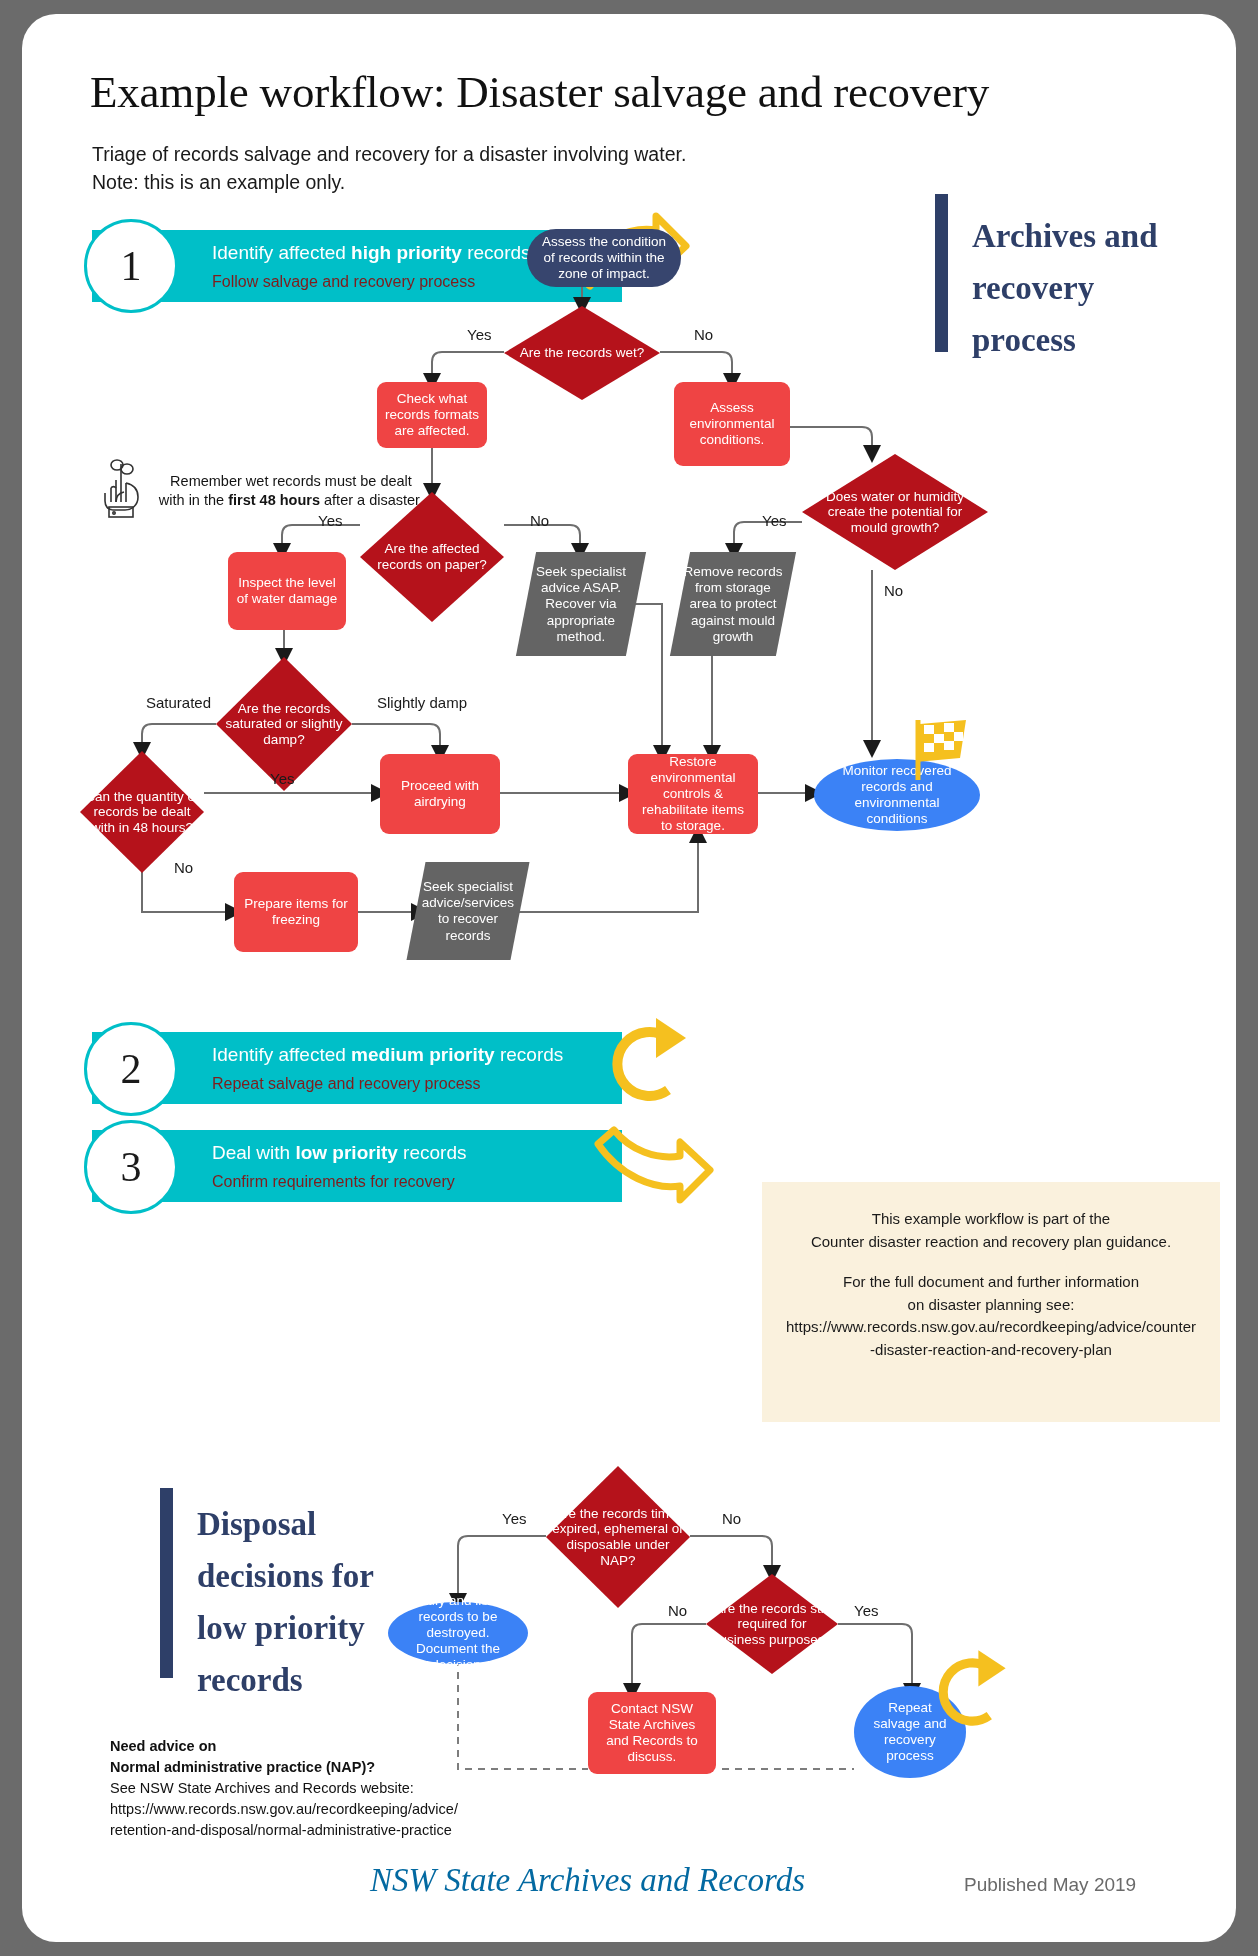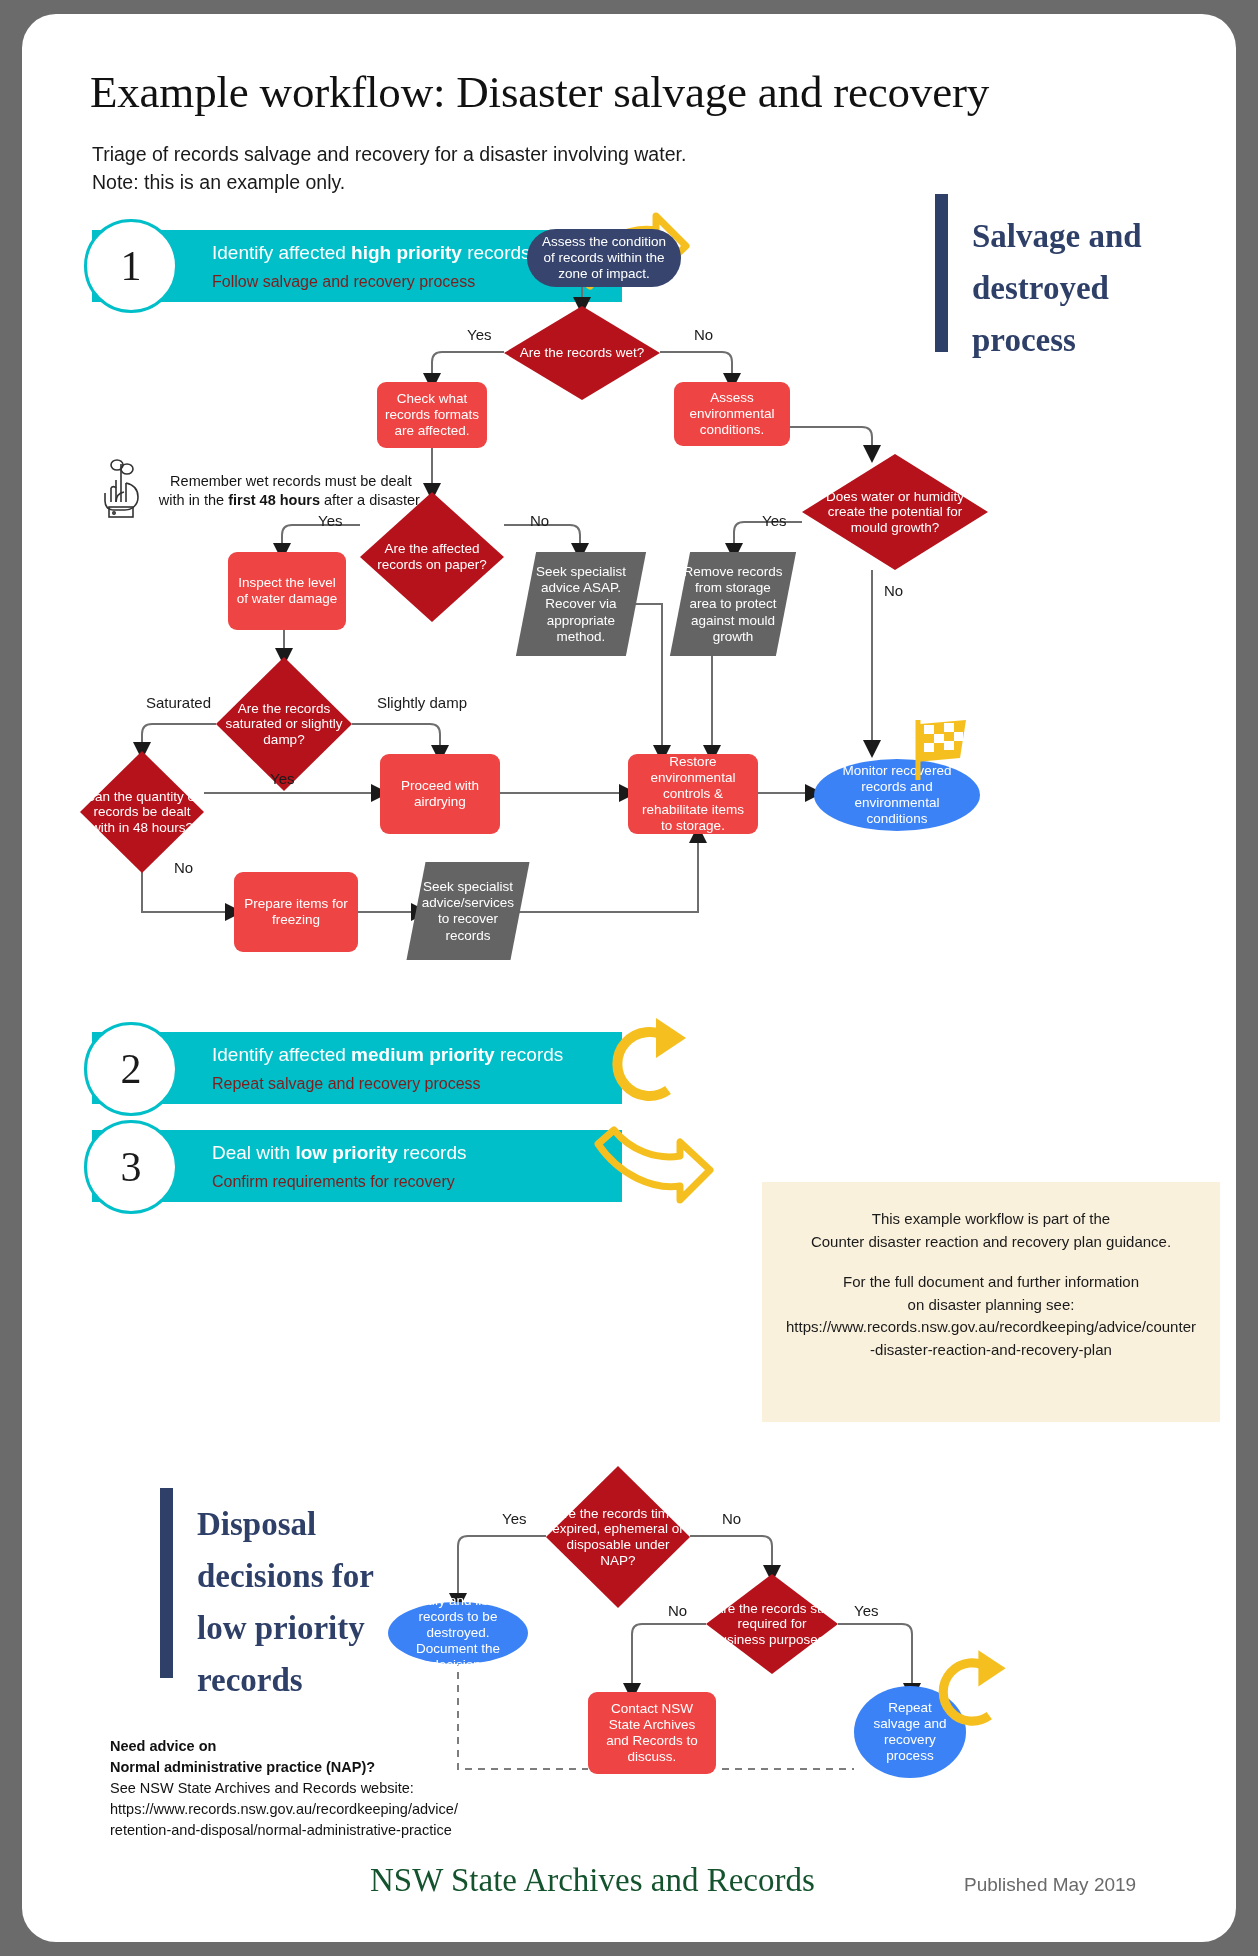--- a/index.html
+++ b/index.html
@@ -110,21 +110,21 @@
     line-height: 1.5;
     padding: 26px 18px;
   }
   .advice {
     font-size: 14.5px; color: #111; line-height: 1.45;
   }
 
   
   .footer-title {
     font-family: "Liberation Serif", serif;
-    font-size: 33px; color: #14532d;
+    font-size: 33px; color: #0369a1; font-style: italic;
   }
   .footer-pub { font-size: 19px; color: #6a6a6a; }
 
   .note-text { font-size: 14.5px; color: #141414; text-align: center; line-height: 1.32; }
 </style>
 </head>
 <body>
 
 <div class="page">
 <div class="canvas">
@@ -143,21 +143,21 @@
   </div>
   <div class="step-circle" style="left:62px; top:205px;">
     <span>1</span>
   </div>
   <svg class="abs" style="left:548px; top:198px;" width="120" height="100" viewBox="0 0 120 100">
     <path d="M4 60 C 26 28, 60 14, 86 18 L 86 4 L 116 34 L 86 62 L 86 48
              C 62 44, 36 54, 20 74 Z" fill="none" stroke="#f5c01f" stroke-width="7" stroke-linejoin="round"></path>
   </svg>
 
   <div class="abs side-bar" style="left:913px; top:180px; width:13px; height:158px;"></div>
-  <div class="abs side-head" style="left:950px; top:196px; width:230px;">Salvage and destroyed process</div>
+  <div class="abs side-head" style="left:950px; top:196px; width:230px;">Archives and recovery process</div>
 
   <svg class="abs" style="left:0; top:0;" width="1214" height="1280">
     <defs>
       <marker id="ah" markerWidth="9" markerHeight="9" refX="4.5" refY="4.5" orient="auto">
         <path d="M0,0 L9,4.5 L0,9 z" fill="#1a1a1a"></path>
       </marker>
     </defs>
     <g fill="none" stroke="#6e6e6e" stroke-width="2" marker-end="url(#ah)">
 
       <path d="M560,254 L560,292"></path>
@@ -229,21 +229,21 @@
     </g>
   </svg>
   <div class="abs note-text" style="left:135px; top:458px; width:268px;">
     <span>Remember wet records must be dealt with in the </span><b>first 48 hours</b><span> after a disaster.</span>
   </div>
 
   <div class="abs node n-grey" style="left:355px; top:368px; width:110px; height:66px; padding:0 8px;">
     <span>Check what records formats are affected.</span>
   </div>
 
-  <div class="abs node n-grey" style="left:652px; top:368px; width:116px; height:64px; padding:0 8px;">
+  <div class="abs node n-grey" style="left:652px; top:368px; width:116px; height:84px; padding:0 8px;">
     <span>Assess environmental conditions.</span>
   </div>
 
   <div class="diamond-wrap" style="left:780px; top:440px; width:186px; height:116px;">
     <svg width="186" height="116">
           <polygon points="93,0 186,58 93,116 0,58" fill="#b5121b"></polygon>
         </svg>
     <div class="diamond-label" style="padding:0 18px;">Does water or humidity create the potential for mould growth?</div>
   </div>
   <div class="edge-label" style="left:740px; top:498px;">Yes</div>

